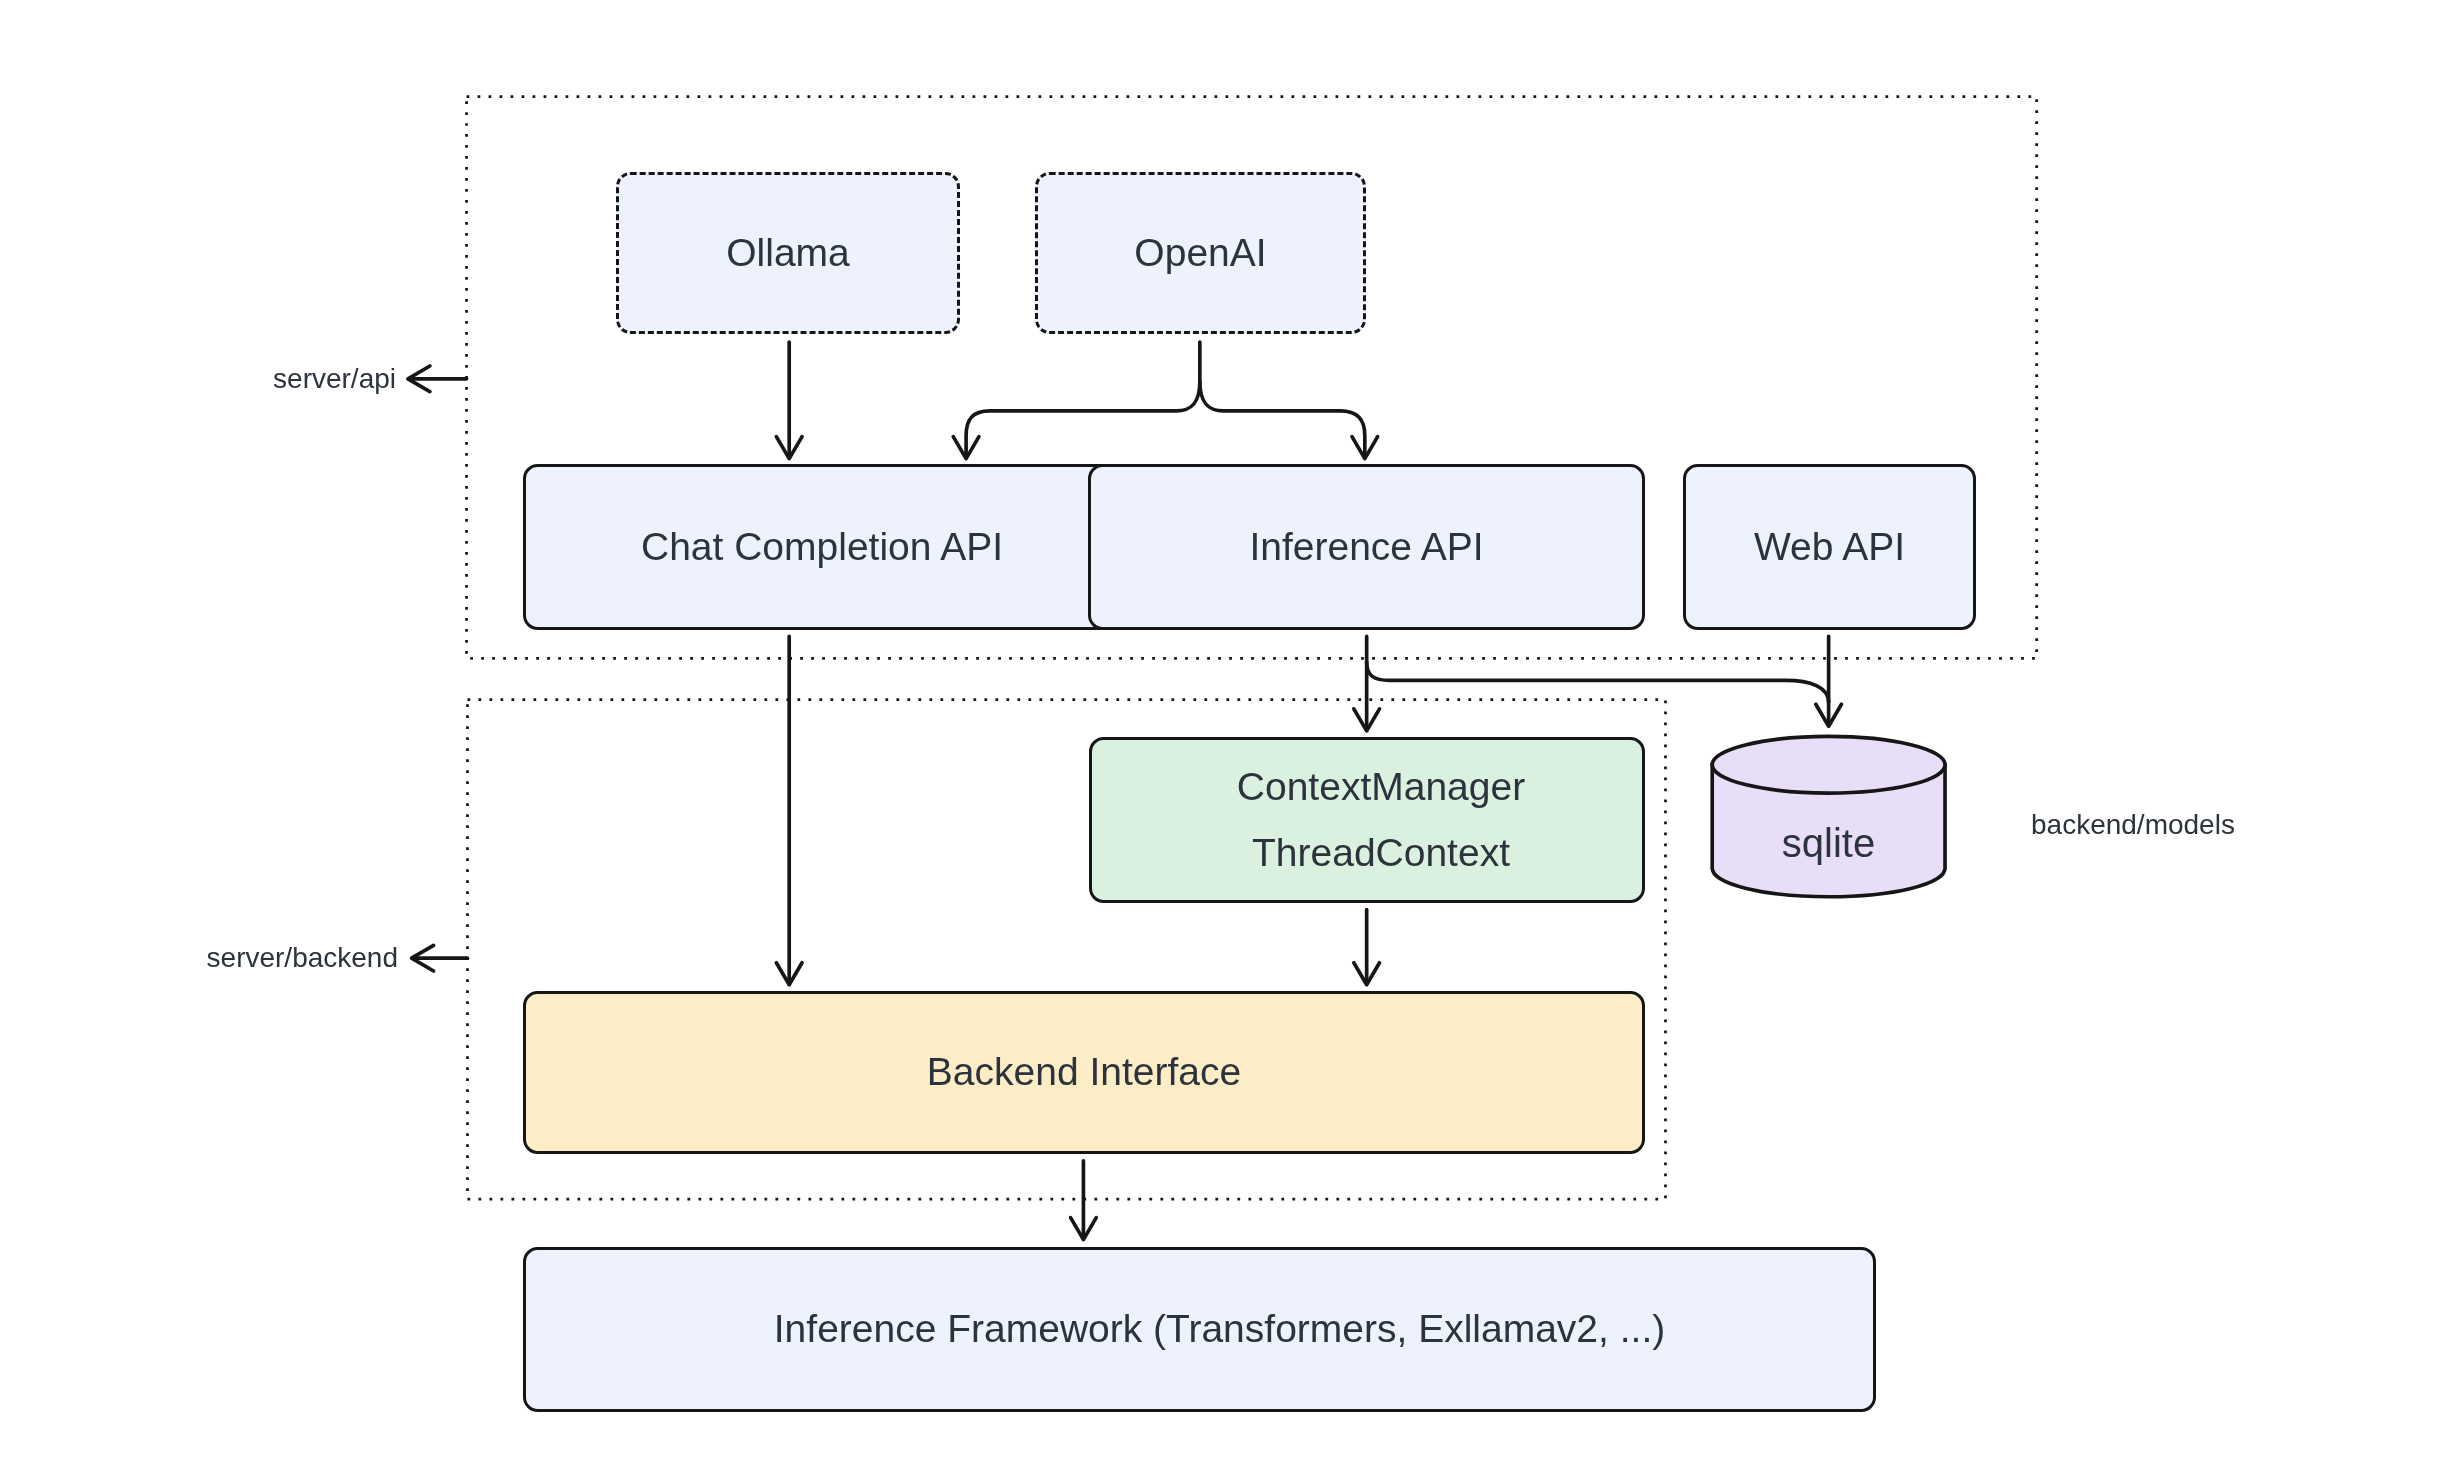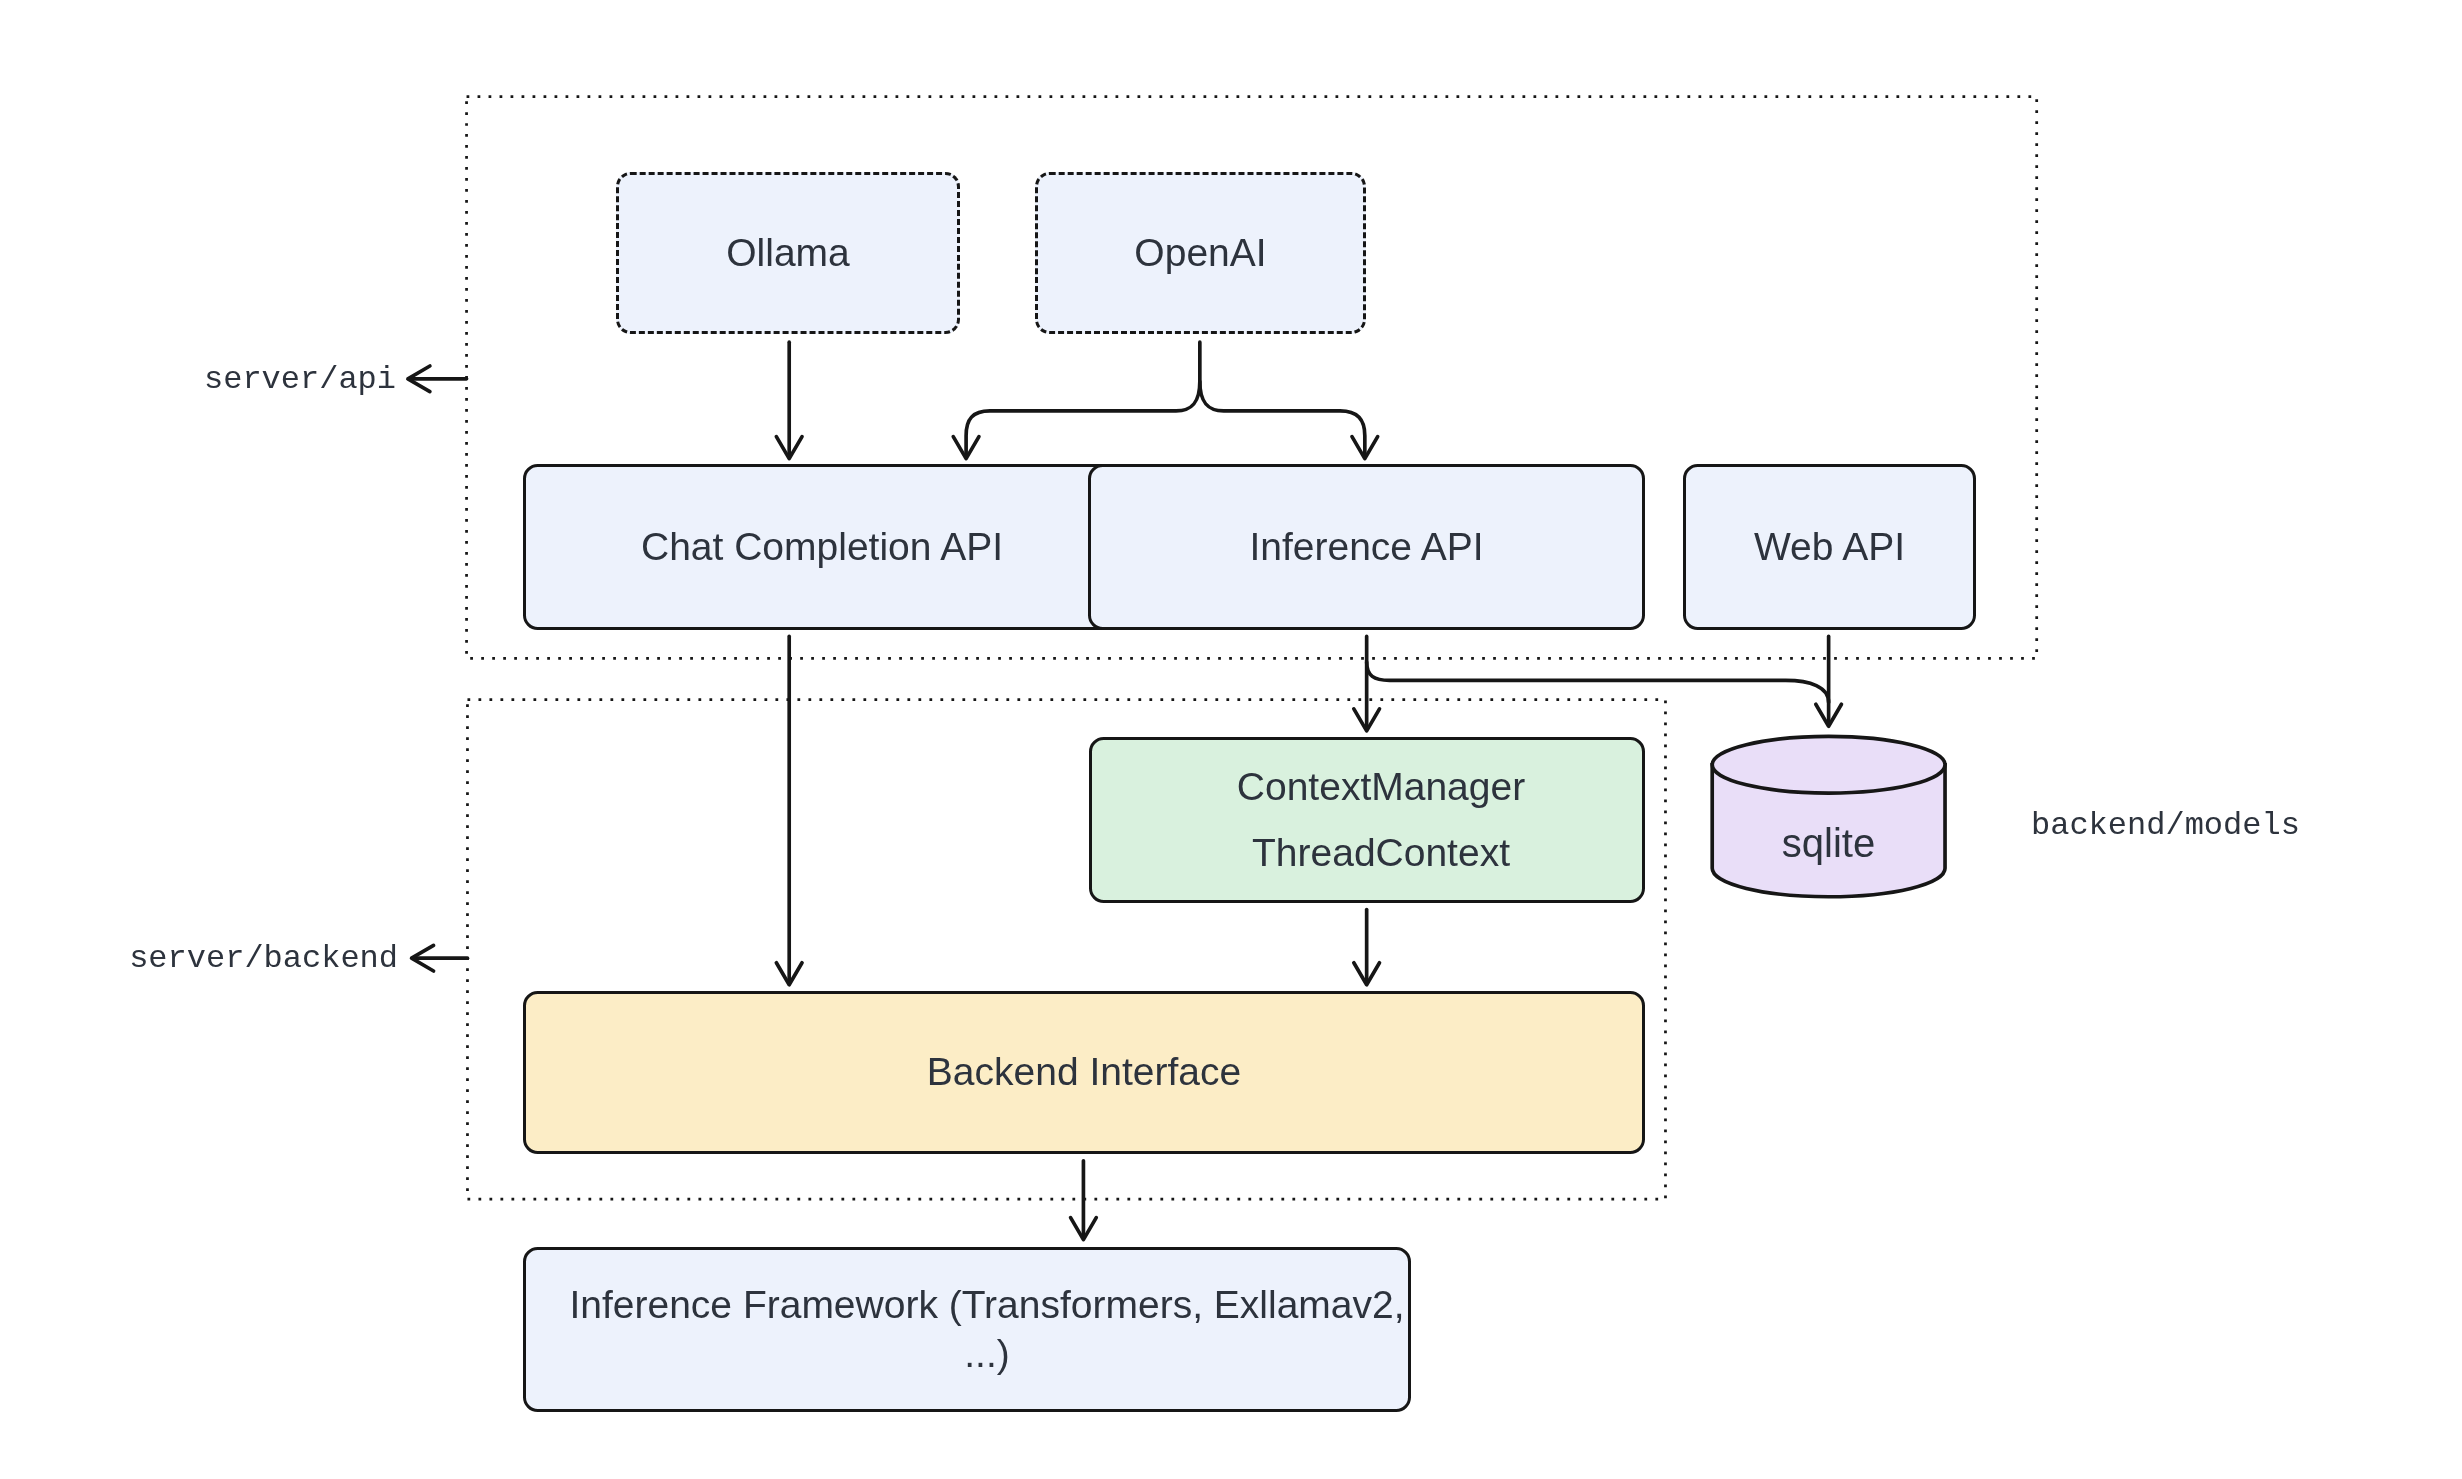--- a/index.html
+++ b/index.html
@@ -25,21 +25,21 @@
   
   .node{
     position:absolute;box-sizing:border-box;display:flex;flex-direction:column;
     align-items:center;justify-content:center;text-align:center;
     border:3.7px solid var(--stroke);border-radius:14.7px;
     font-size:39px;line-height:1.25;background:var(--node-blue);
   }
   .node--dashed{border-style:dashed;}
   .node--green{background:var(--node-green);line-height:1.7;}
   .node--yellow{background:var(--node-yellow);}
-  .group-label{position:absolute;font-size:32px;white-space:nowrap;transform:translateY(-50%);font-family:Liberation Mono, monospace;}
+  .group-label{position:absolute;font-size:28px;white-space:nowrap;transform:translateY(-50%);}
   .group-label--right{text-align:right;}
   .cyl-label{
     position:absolute;left:1712px;top:805px;width:233px;height:77px;
     display:flex;align-items:center;justify-content:center;font-size:40px;
   }
 </style>
 </head>
 <body>
 
 <div class="canvas">
@@ -91,21 +91,21 @@
     <span>ContextManager</span>
     <span>ThreadContext</span>
   </div>
 
   <div class="cyl-label">sqlite</div>
 
   <div class="node node--yellow" style="left:523px;top:991px;width:1122px;height:163px;">
     <span>Backend Interface</span>
   </div>
 
-  <div class="node" style="left:523px;top:1247px;width:888px;height:165px;padding-left:40px;">
+  <div class="node" style="left:523px;top:1247px;width:1353px;height:165px;padding-left:40px;">
     <span>Inference Framework (Transformers, Exllamav2, ...)</span>
   </div>
 
   <div class="group-label group-label--right" style="left:121px;top:379px;width:275px;">server/api</div>
   <div class="group-label group-label--right" style="left:123px;top:958px;width:275px;">server/backend</div>
   <div class="group-label" style="left:2031px;top:825px;">backend/models</div>
 
 </div>
 
 

